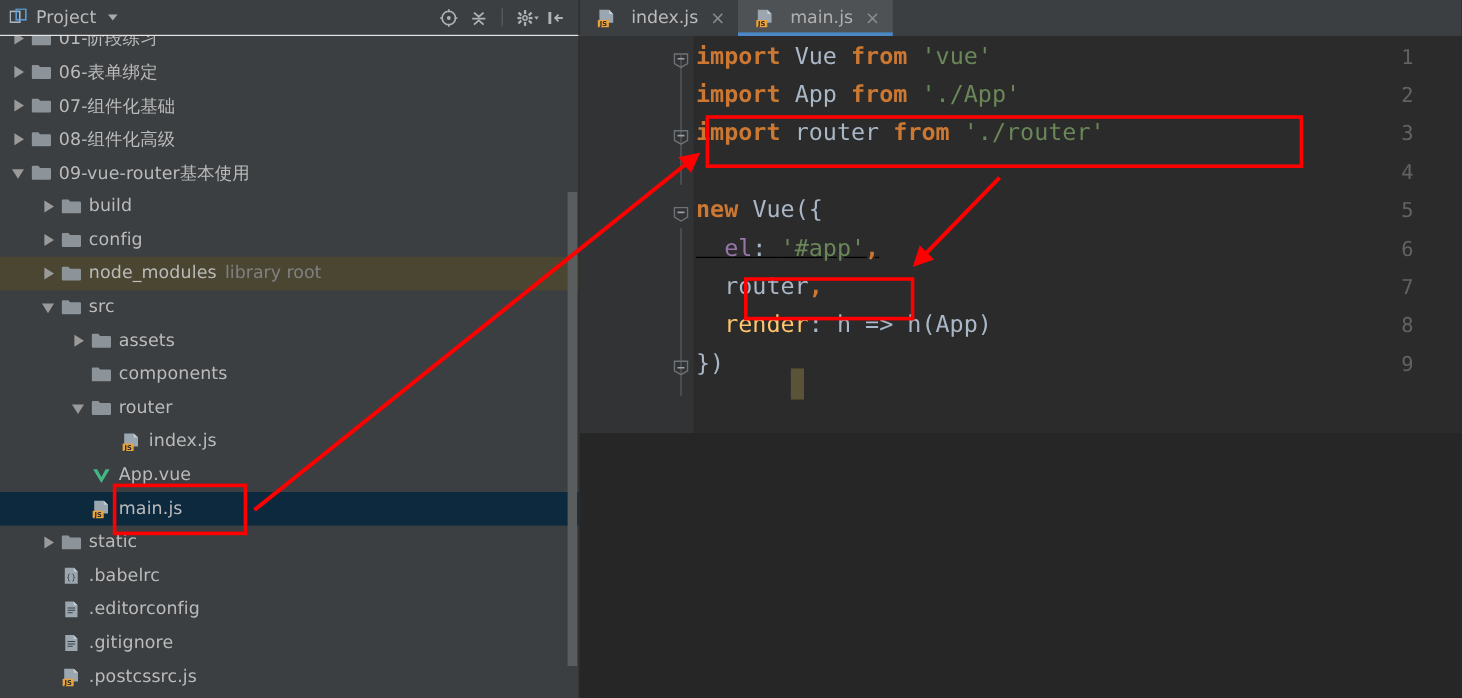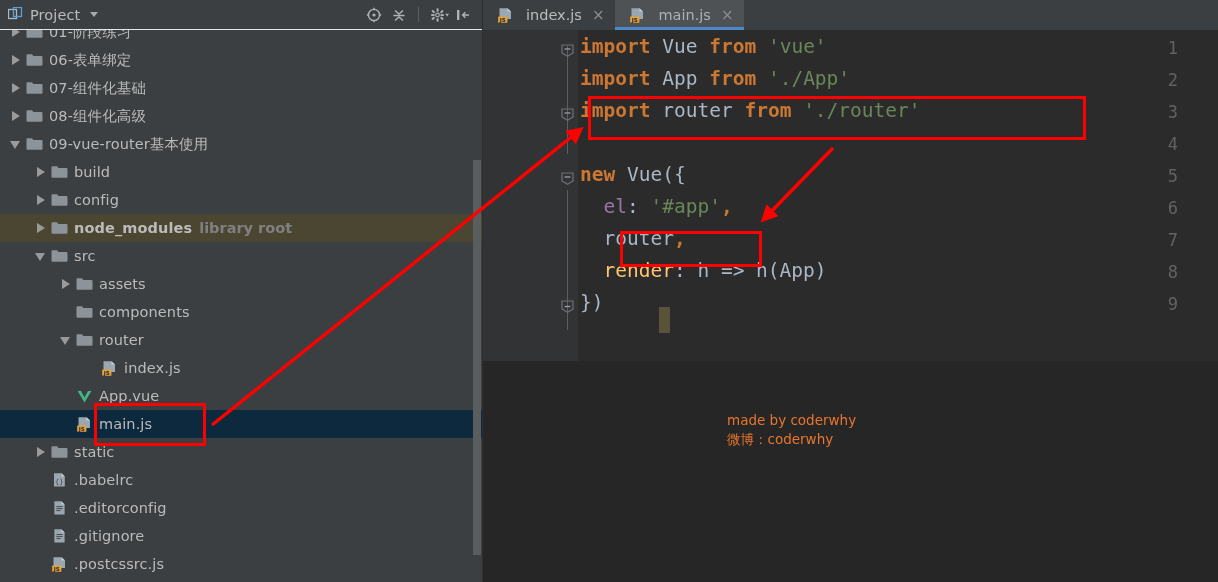--- a/index.html
+++ b/index.html
@@ -368,21 +368,21 @@
           </div>
           <div class="row" style="position: absolute; left: 0px; right: 0px; top: 156px; padding-left: 35px;">
             <span class="twisty collapsed"></span>
             <span style="display: flex; align-items: center;">
               <svg class="ficon" width="17" height="14" viewBox="0 0 17 14">
                 <path d="M0.5 2.2 A1 1 0 0 1 1.5 1.2 L6 1.2 L7.4 2.9 L15.5 2.9 A1 1 0 0 1 16.5 3.9 L16.5 11.8 A1 1 0 0 1 15.5 12.8 L1.5 12.8 A1 1 0 0 1 0.5 11.8 Z" fill="#8c9399"></path>
               </svg>
             </span>
             <span class="rlabel">config</span>
           </div>
-          <div class="row lib" style="position: absolute; left: 0px; right: 0px; top: 184px; padding-left: 35px; font-weight: bold;">
+          <div class="row lib" style="position: absolute; left: 0px; right: 0px; top: 184px; padding-left: 35px;">
             <span class="twisty collapsed"></span>
             <span style="display: flex; align-items: center;">
               <svg class="ficon" width="17" height="14" viewBox="0 0 17 14">
                 <path d="M0.5 2.2 A1 1 0 0 1 1.5 1.2 L6 1.2 L7.4 2.9 L15.5 2.9 A1 1 0 0 1 16.5 3.9 L16.5 11.8 A1 1 0 0 1 15.5 12.8 L1.5 12.8 A1 1 0 0 1 0.5 11.8 Z" fill="#8c9399"></path>
               </svg>
             </span>
             <span class="rlabel">node_modules</span>
             <span class="rsub">library root</span>
           </div>
           <div class="row" style="position: absolute; left: 0px; right: 0px; top: 212px; padding-left: 35px;">
@@ -579,35 +579,31 @@
               <path d="M1 4 L6.5 0.8 L12 4 L12 12 L1 12 Z" transform="rotate(180 6.5 6.5)" fill="none" stroke="#6e7275" stroke-width="1.2"></path>
               <path d="M3.6 6.5 L9.4 6.5" stroke="#9aa0a6" stroke-width="1.3"></path>
             </svg></span>
         </div>
       <div id="code-lines">
           <div class="code-line" style="top: 1px;"><span class="k">import</span><span class="id"> </span><span class="id">Vue</span><span class="id"> </span><span class="k">from</span><span class="id"> </span><span class="st">'vue'</span></div>
           <div class="code-line" style="top: 33px;"><span class="k">import</span><span class="id"> </span><span class="id">App</span><span class="id"> </span><span class="k">from</span><span class="id"> </span><span class="st">'./App'</span></div>
           <div class="code-line" style="top: 65px;"><span class="k">import</span><span class="id"> </span><span class="id">router</span><span class="id"> </span><span class="k">from</span><span class="id"> </span><span class="st">'./router'</span></div>
           <div class="code-line" style="top: 97px;"></div>
           <div class="code-line" style="top: 129px;"><span class="k">new</span><span class="id"> </span><span class="id">Vue({</span></div>
-          <div class="code-line" style="top: 161px;"><span class="id">  </span><span class="pu">el</span><span class="id">: </span><span class="st">'#app'</span><span class="k">,</span></div>
+          <div class="code-line" style="top: 161px; text-decoration: underline;"><span class="id">  </span><span class="pu">el</span><span class="id">: </span><span class="st">'#app'</span><span class="k">,</span></div>
           <div class="code-line" style="top: 193px;"><span class="id">  </span><span class="id">router</span><span class="k">,</span></div>
           <div class="code-line" style="top: 225px;"><span class="id">  </span><span class="fn">render</span><span class="id">: h =&gt; h(App)</span></div>
           <div class="code-line" style="top: 257px;"><span class="id">})</span></div>
           <div class="code-line" style="top: 289px;"></div>
         </div>
 
       <div class="caret-block" style="left:176px; top:277px;"></div>
 
       <div class="editor-bottom" style="top:331px;"></div>
 
-      <div class="watermark" style="left:244px; top:381px;">
-        <div>made by coderwhy</div>
-        <div>微博：coderwhy</div>
-      </div>
     </div>
   </div>
 
   <div class="anno-layer">
     <svg width="1218" height="582" style="position:absolute;top:0;left:0;">
       <defs>
         <marker id="ah" markerWidth="5" markerHeight="5" refX="3.6" refY="2.5" orient="auto">
           <path d="M0,0 L5,2.5 L0,5 z" fill="#ff0000"></path>
         </marker>
       </defs>

